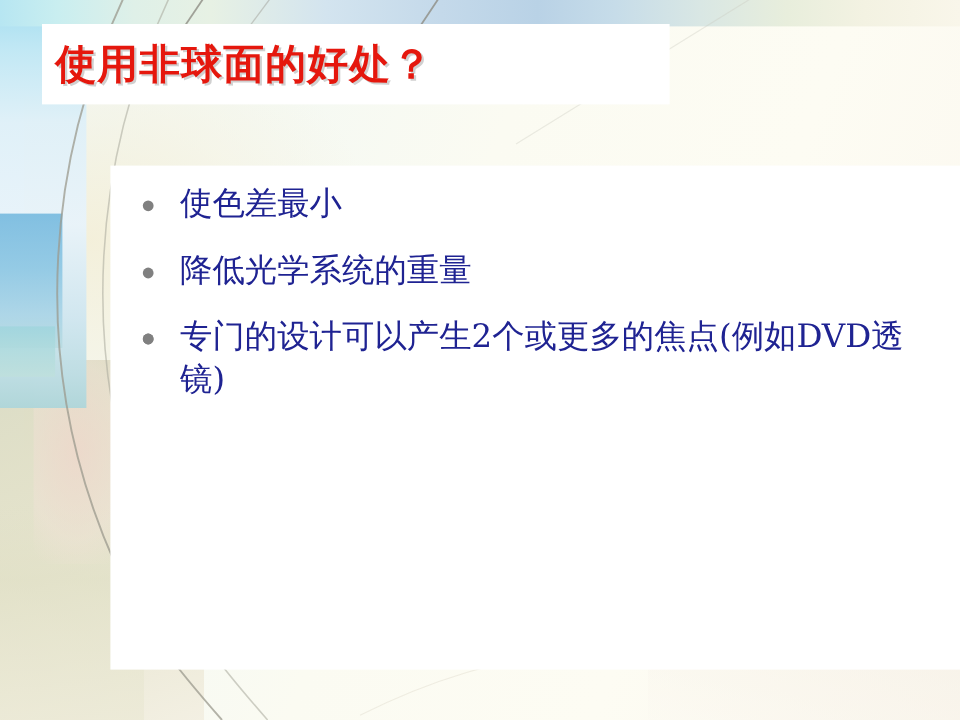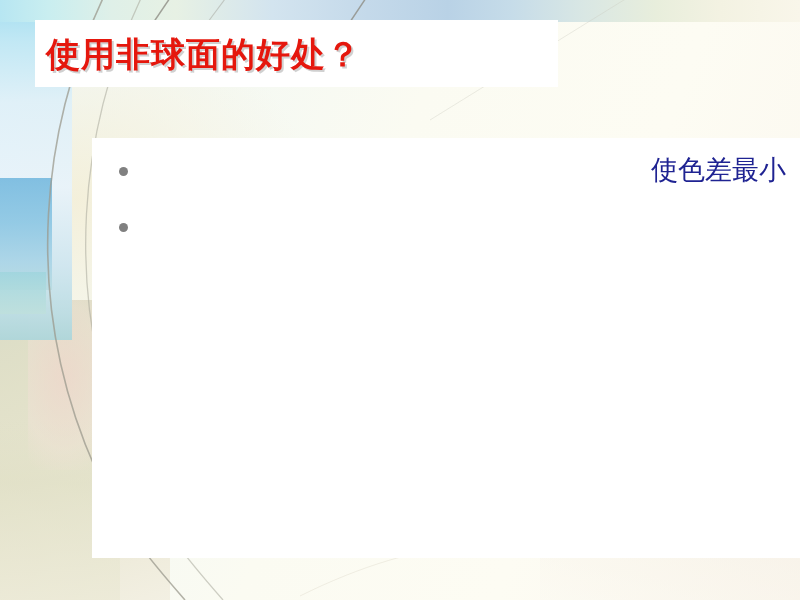--- a/index.html
+++ b/index.html
@@ -10,21 +10,20 @@
     overflow: hidden;
     font-family: "Liberation Serif", "DejaVu Serif", serif;
   }
 
   #slide {
     position: relative;
     width: 800px;
     height: 600px;
     overflow: hidden;
     background: #ef4444;
-    text-align: right;
   }
 
   
   .bg-base {
     position: absolute;
     inset: 0;
     background:
       linear-gradient(110deg,
         #e9f7fb 0%,
         #f2f8f3 18%,
@@ -273,17 +272,25 @@
   </div>
 
   <div id="body-card">
     <ul id="bullet-list">
       <li class="bullet-item">
         <span class="bullet-dot"></span>
         <span class="bullet-label">使色差最小</span>
       </li>
       <li class="bullet-item">
         <span class="bullet-dot"></span>
+        <span class="bullet-label">降低光学系统的重量</span>
+      </li>
+      <li class="bullet-item">
+        <span class="bullet-dot"></span>
+      </li>
+      <li class="bullet-item">
+        <span class="bullet-dot"></span>
+        <span class="bullet-label">专门的设计可以产生2个或更多的焦点(例如DVD透镜)</span>
       </li>
     </ul>
   </div>
 
 </div>
 
 </body></html>

